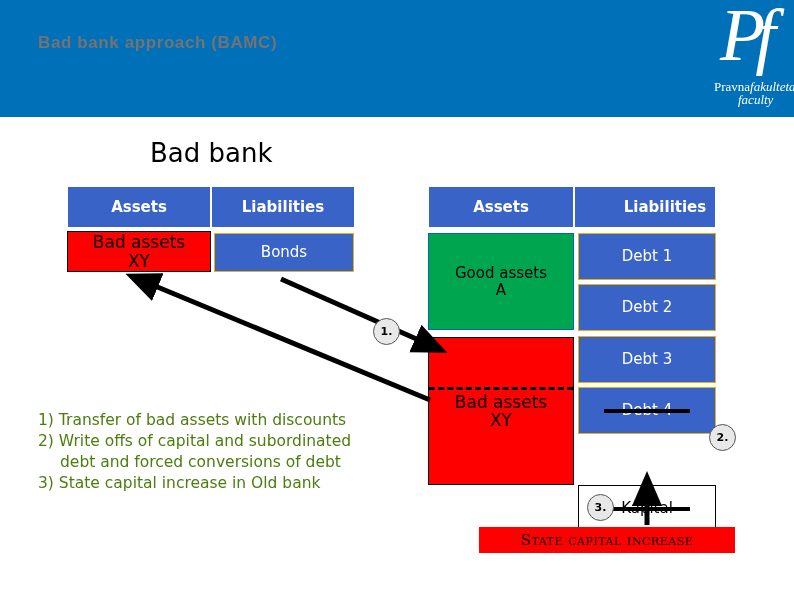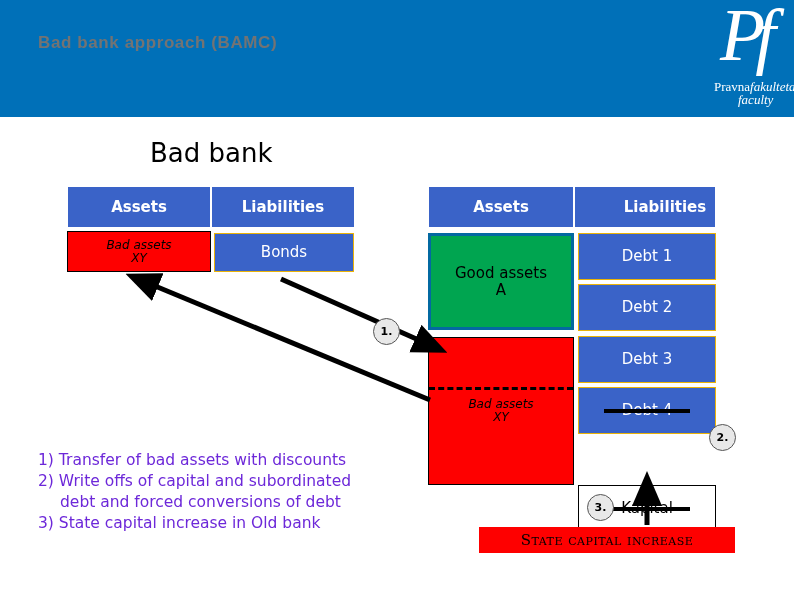--- a/index.html
+++ b/index.html
@@ -59,22 +59,22 @@
     box-sizing:border-box;
     display:flex;align-items:center;justify-content:center;
     text-align:center;line-height:1.08;
     font-family:"DejaVu Sans", sans-serif;
   }
   .hdr{
     background:#3a63c8;color:#ffffff;font-weight:bold;font-size:15px;
     border:1px solid #ffffff;
   }
   .blue{background:#3a63c8;color:#ffffff;font-size:15px;border:1px solid #eab308;}
-  .red{background:#fe0000;color:#000000;font-size:12px;border:1px solid #000000;font-style:italic;}
-  .green{background:#00a550;color:#000000;font-size:15px;border:3px solid #0369a1;}
+  .red{background:#fe0000;color:#000000;font-size:17px;border:1px solid #000000;}
+  .green{background:#00a550;color:#000000;font-size:15px;border:1px solid #0369a1;}
   .white{background:#ffffff;color:#000000;font-size:15px;border:1px solid #000000;}
 
   
   .struck{position:relative;}
   .struck .strike-line{
     position:absolute;left:50%;top:50%;
     transform:translate(-50%,-50%);
     width:86px;height:4px;background:#000000;
   }
   .struck .lbl{position:relative;z-index:0;}
@@ -92,23 +92,22 @@
     background:#e8e8e8;border:1px solid #555555;
     display:flex;align-items:center;justify-content:center;
     font-size:11px;font-weight:bold;color:#000000;
     font-family:"DejaVu Sans", sans-serif;
     z-index:6;
   }
 
   
   .legend{
     position:absolute;left:38px;top:410px;width:380px;
-    font-size:15.5px;color:#6d28d9;line-height:21px;
-    font-family:"DejaVu Sans", sans-serif;
-    margin-top:40px;
+    font-size:15.5px;color:#4d7c0f;line-height:21px;
+    font-family:"DejaVu Sans", sans-serif;
   }
   .legend .li{white-space:nowrap;}
   .legend .li.cont{padding-left:22px;}
 
   
   .banner{
     position:absolute;left:479px;top:527px;width:256px;height:26px;
     background:#fe0000;color:#000000;
     display:flex;align-items:center;justify-content:center;
     font-family:"DejaVu Serif", serif;

